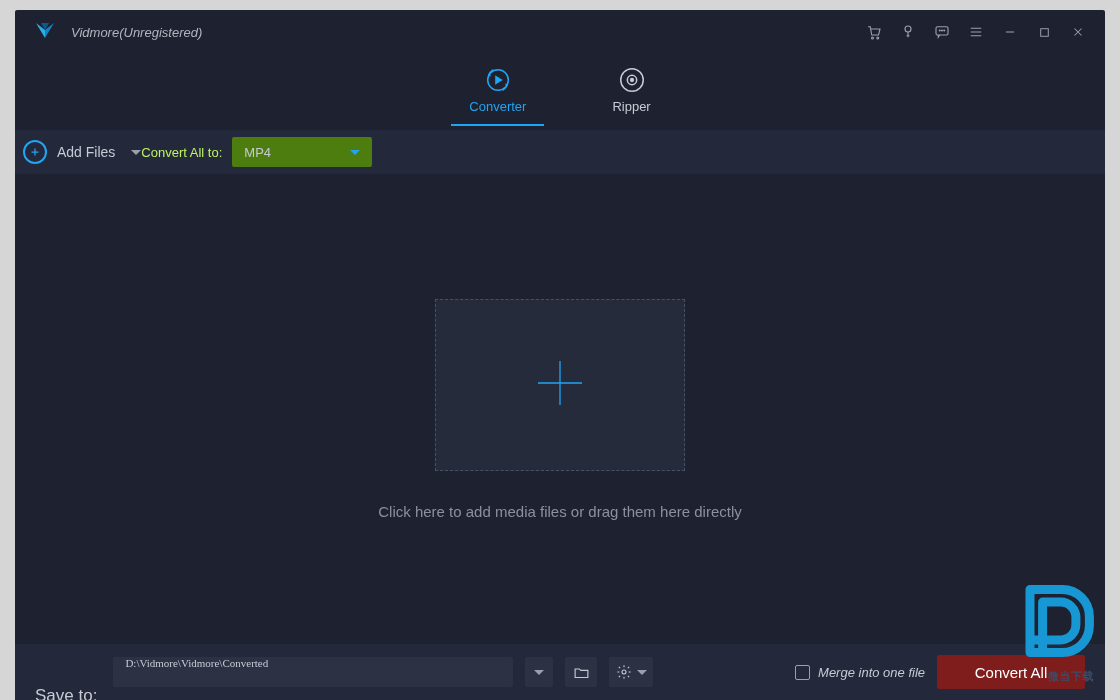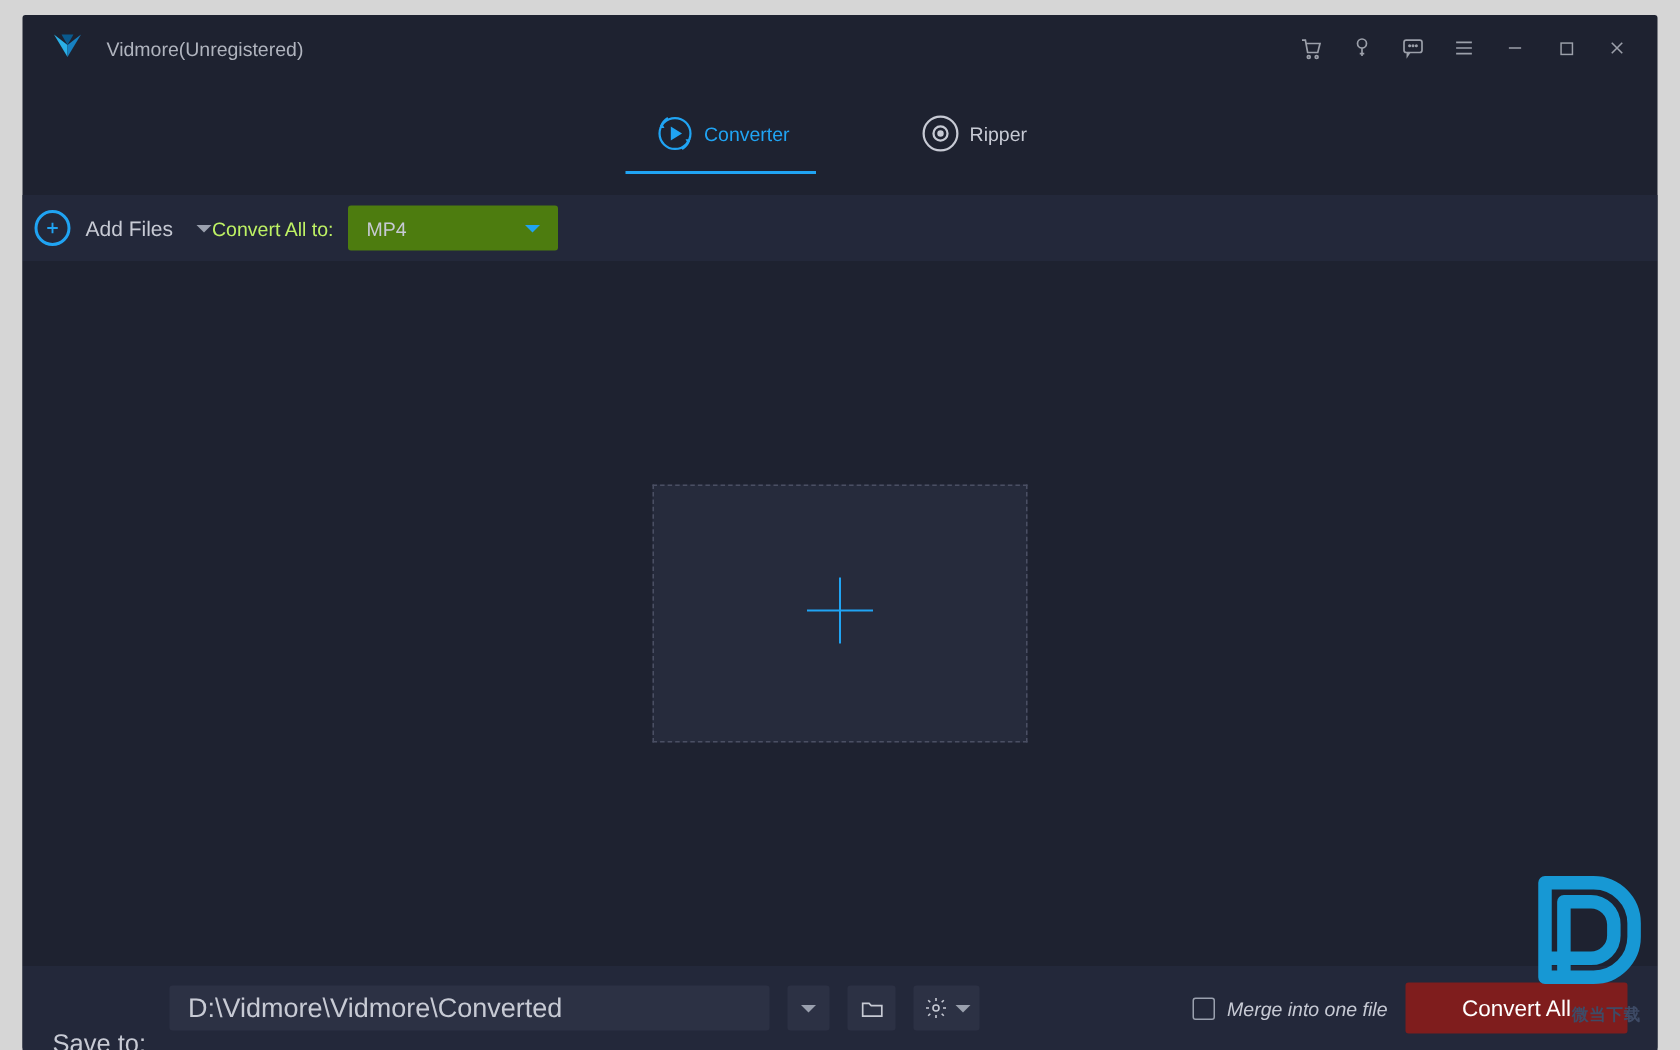--- a/index.html
+++ b/index.html
@@ -15,41 +15,42 @@
   display: flex; flex-direction: column;
   border-radius: 2px;
 }
 
 
 .titlebar {
   height: 44px;
   display: flex;
   align-items: center;
   padding: 0 10px 0 18px;
+  font-style: italic;
 }
 .logo { width: 24px; height: 24px; margin-right: 14px; display:flex; align-items:center; justify-content:center;}
 .title { font-size: 13px; color: #b0b4be; }
 .tb-spacer { flex: 1; }
 .tb-btn {
   width: 34px; height: 30px;
   display: flex; align-items: center; justify-content: center;
   cursor: pointer; color: #9ca0aa;
 }
 .tb-btn svg { display:block; }
 
 
 .tabs {
   height: 76px;
   display: flex;
   align-items: center;
   justify-content: center;
   gap: 42px;
 }
 .tab {
-  display: flex; flex-direction: row; align-items: center;
+  display: flex; flex-direction: column; align-items: center;
   gap: 4px; cursor: pointer; padding: 4px 22px 10px 22px;
   position: relative;
 }
 .tab .tab-label { font-size: 13px; color: #c7cad4; }
 .tab.active .tab-label { color: #20a4f3; }
 .tab.active::after {
   content: ""; position: absolute; left: 4px; right: 4px; bottom: -2px;
   height: 2px; background: #20a4f3;
 }
 .tab-icon { height: 30px; display:flex; align-items:center; }
@@ -111,23 +112,24 @@
 
 
 .bottombar {
   height: 56px;
   background: #23283a;
   display:flex; align-items:center; padding: 0 20px; gap: 12px;
 }
 .bb-label { font-size: 17px; color:#c7cad4; margin-right:4px;margin-top:48px;}
 .path-field {
   background: #2c3144; width: 400px; height: 30px;
-  display:flex; align-items:center; padding:0 12px;
-  font-size:18px; color:#c7cad4;
+  display:flex; padding:0 12px;
+  font-size:11px; color:#c7cad4;
   border-radius:2px;
+  font-family:Liberation Serif, serif;
 }
 .icon-btn {
   width: 32px; height: 30px;
   background: #2c3144;
   display:flex; align-items:center; justify-content:center;
   cursor:pointer; border-radius:2px;
 }
 .icon-btn.caret-btn { width:28px; }
 .bb-spacer { flex:1; }
 
@@ -261,20 +263,21 @@
   </div>
 
   <div class="main">
     <div class="drop-box">
       <div class="big-plus">
         <svg width="52" height="52" viewBox="0 0 52 52" stroke-width="1.3">
             <path d="M26 4v44M4 26h44"></path>
           </svg>
       </div>
     </div>
+    <div class="drop-text">Click here to add media files or drag them here directly</div>
   </div>
 
   <div class="bottombar">
     <span class="bb-label">Save to:</span>
     <div class="path-field">
       <span>D:\Vidmore\Vidmore\Converted</span>
     </div>
     <div class="icon-btn caret-btn">
       <div class="caret" style="margin:0"></div>
     </div>

